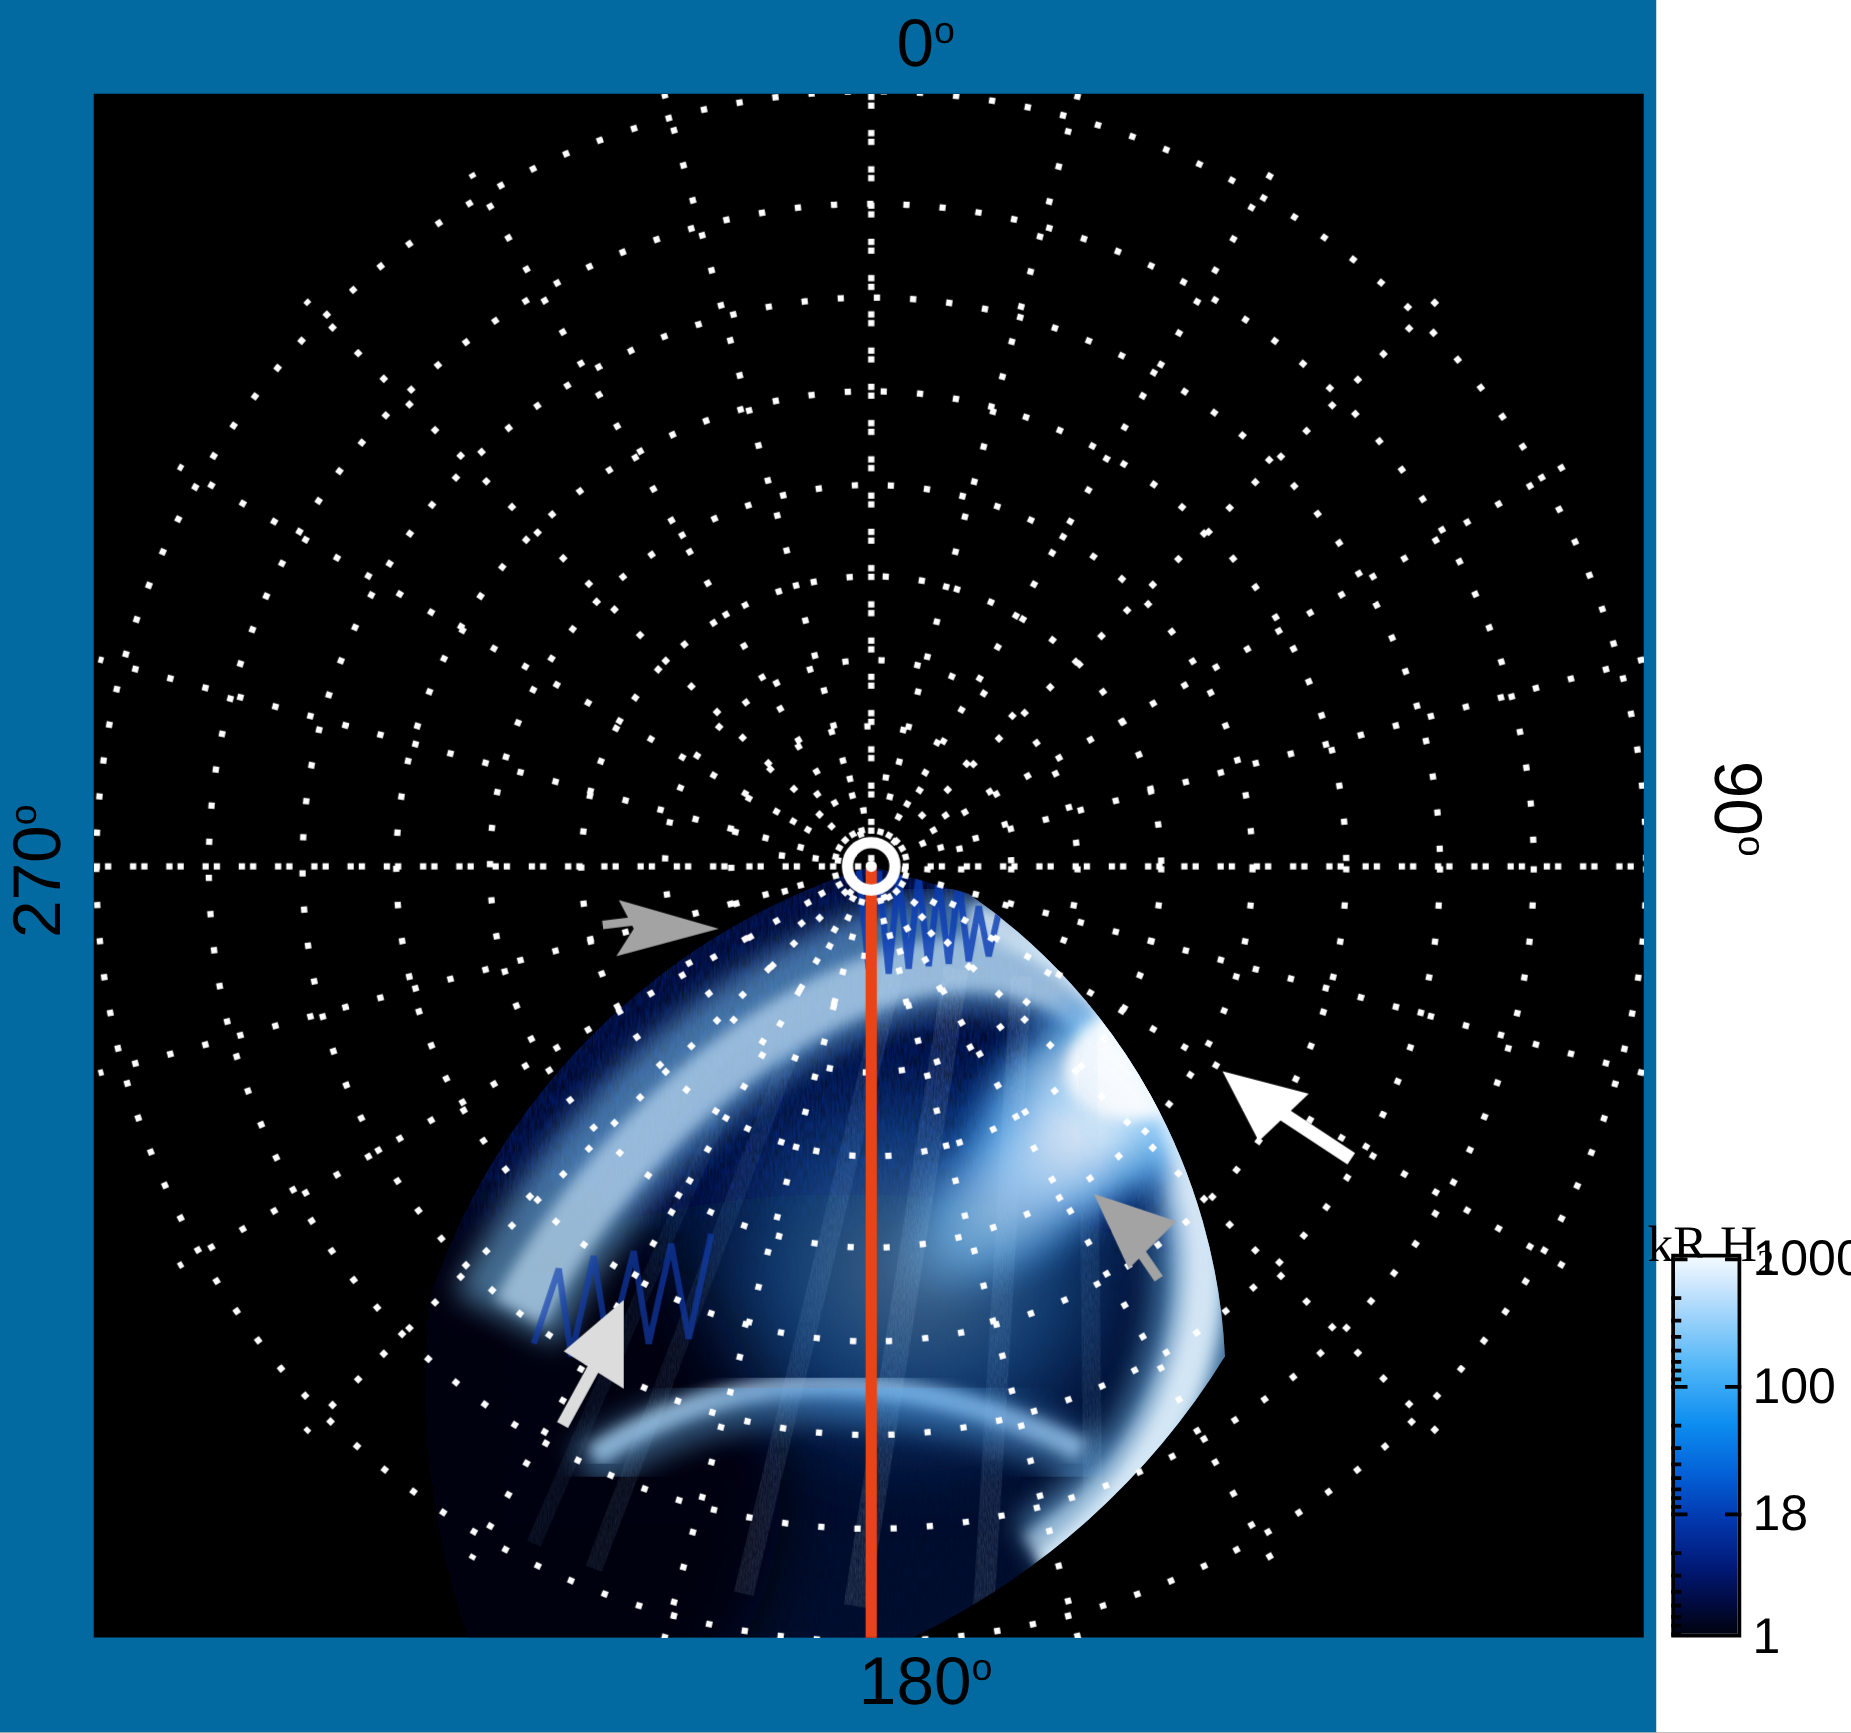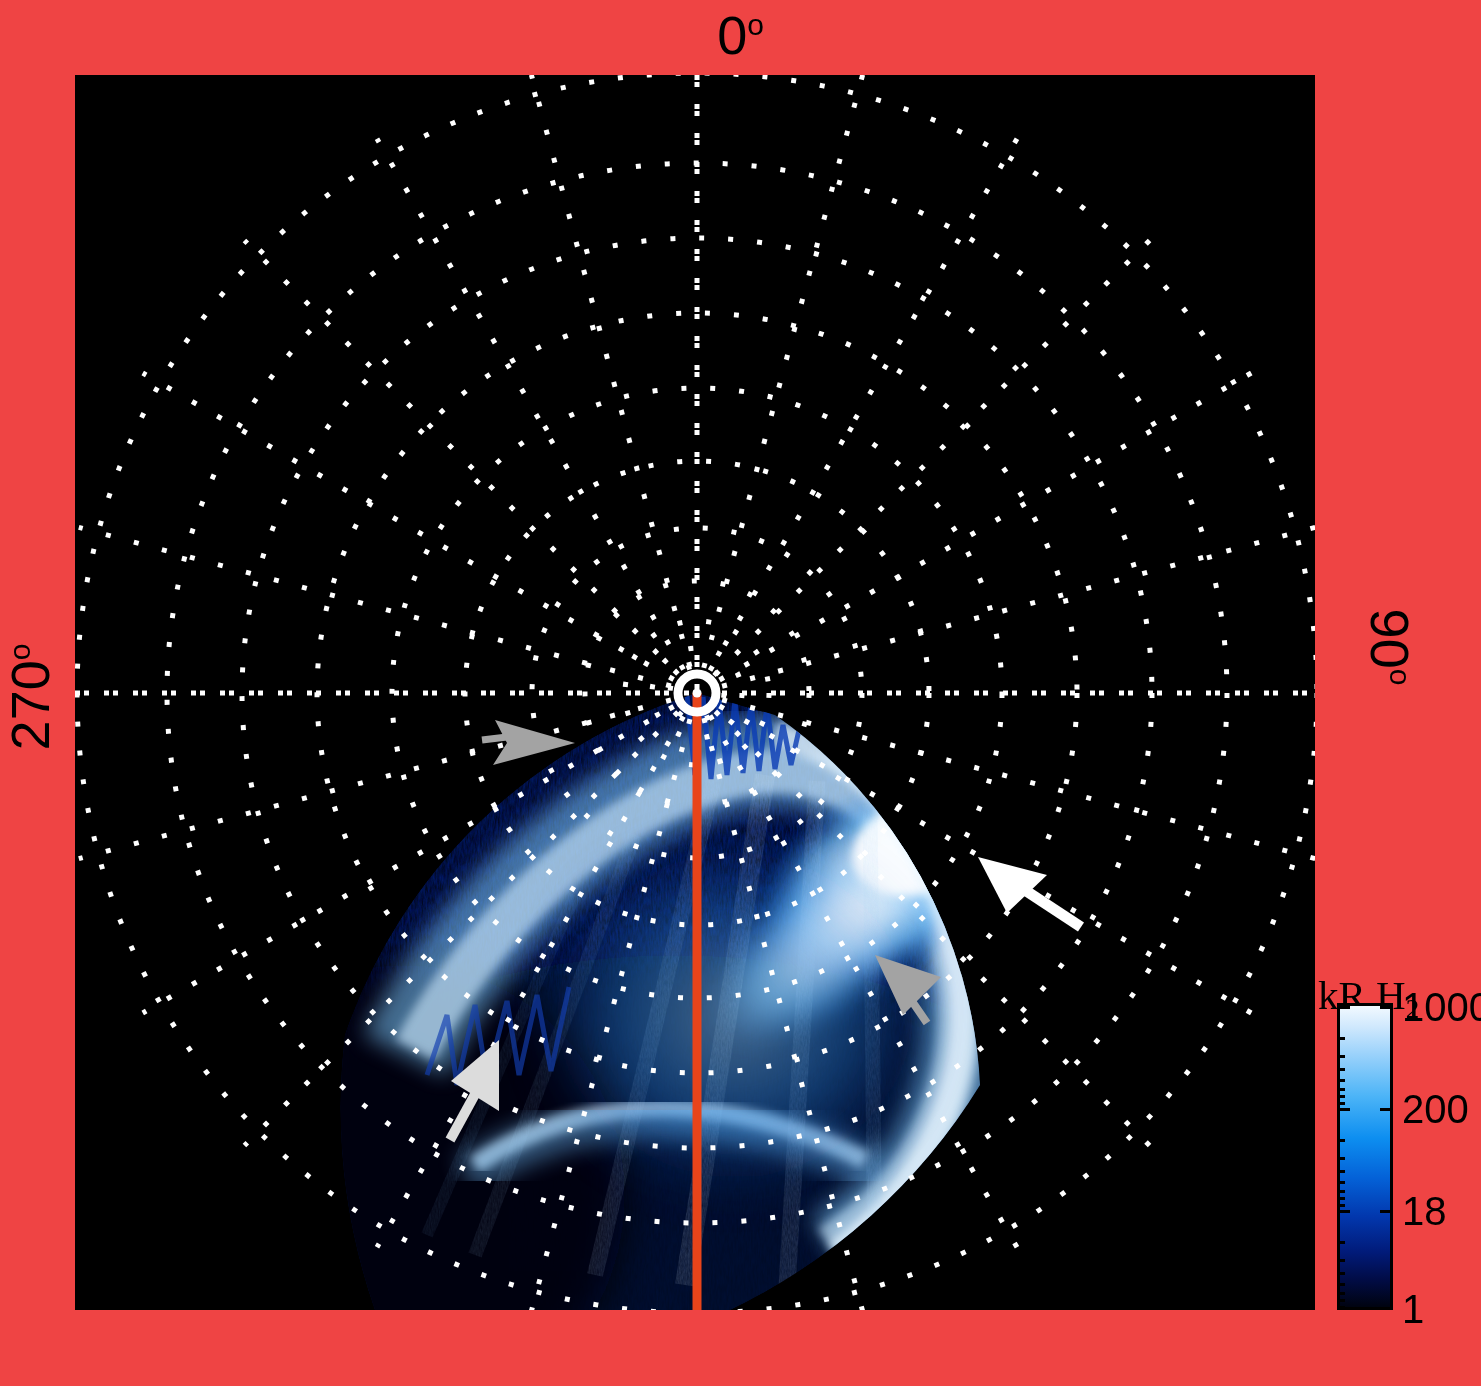--- a/index.html
+++ b/index.html
@@ -1,19 +1,19 @@
 <!DOCTYPE html>
 <html><head>
 <meta charset="utf-8">
 <style>
   html,body{margin:0;padding:0;background:#ffffff;}
   body{width:1481px;height:1386px;position:relative;overflow:hidden;
        font-family:"Liberation Sans", sans-serif;}
 
-  #figure{position:absolute;left:0;top:0;width:1481px;height:1386px;background:#ef4444;}
+  #figure{position:absolute;left:0;top:0;width:1325px;height:1386px;background:#0369a1;}
 
   
   #plot-area{position:absolute;left:75px;top:75px;width:1240px;height:1235px;
              background:#000000;overflow:hidden;}
   #plot-svg{position:absolute;left:0;top:0;width:1240px;height:1235px;}
 
   
   .deg-label{position:absolute;color:#000000;font-size:54px;line-height:1;
              font-family:"Liberation Sans", sans-serif;white-space:nowrap;}
   #label-0{left:0;top:8px;width:1481px;text-align:center;}
@@ -234,20 +234,21 @@
 
       <g>
         <line x1="375" y1="1065" x2="404" y2="1012" stroke="#dcdcdc" stroke-width="10"></line>
         <polygon points="424,965 424,1036 376,1006" fill="#dcdcdc"></polygon>
       </g>
 
     </svg>
   </div>
 
   <div class="deg-label" id="label-0"><span>0</span><span class="deg-sup">o</span></div>
+  <div class="deg-label" id="label-180"><span>180</span><span class="deg-sup">o</span></div>
   <div class="deg-label" id="label-270"><span>270</span><span class="deg-sup">o</span></div>
   <div class="deg-label" id="label-90"><span>90</span><span class="deg-sup">o</span></div>
 
   <div id="colorbar-group">
     <div id="colorbar-title"><span>kR H</span><span class="sub">2</span></div>
 
     <div id="colorbar-box"></div>
 
     <div class="cb-tick major" style="top:51px"></div>
     <div class="cb-tick major right" style="top:51px"></div>
@@ -272,18 +273,18 @@
     <div class="cb-tick minor" style="top:249px"></div>
     <div class="cb-tick minor" style="top:286px"></div>
     <div class="cb-tick minor" style="top:304px"></div>
     <div class="cb-tick minor" style="top:317px"></div>
     <div class="cb-tick minor" style="top:328px"></div>
     <div class="cb-tick minor" style="top:337px"></div>
     <div class="cb-tick minor" style="top:344px"></div>
     <div class="cb-tick minor" style="top:351px"></div>
 
     <div class="cb-lab" style="top:32px">1000</div>
-    <div class="cb-lab" style="top:134px">200</div>
+    <div class="cb-lab" style="top:134px">100</div>
     <div class="cb-lab" style="top:236px">18</div>
     <div class="cb-lab" style="top:334px">1</div>
   </div>
 
 </div>
 
 </body></html>

